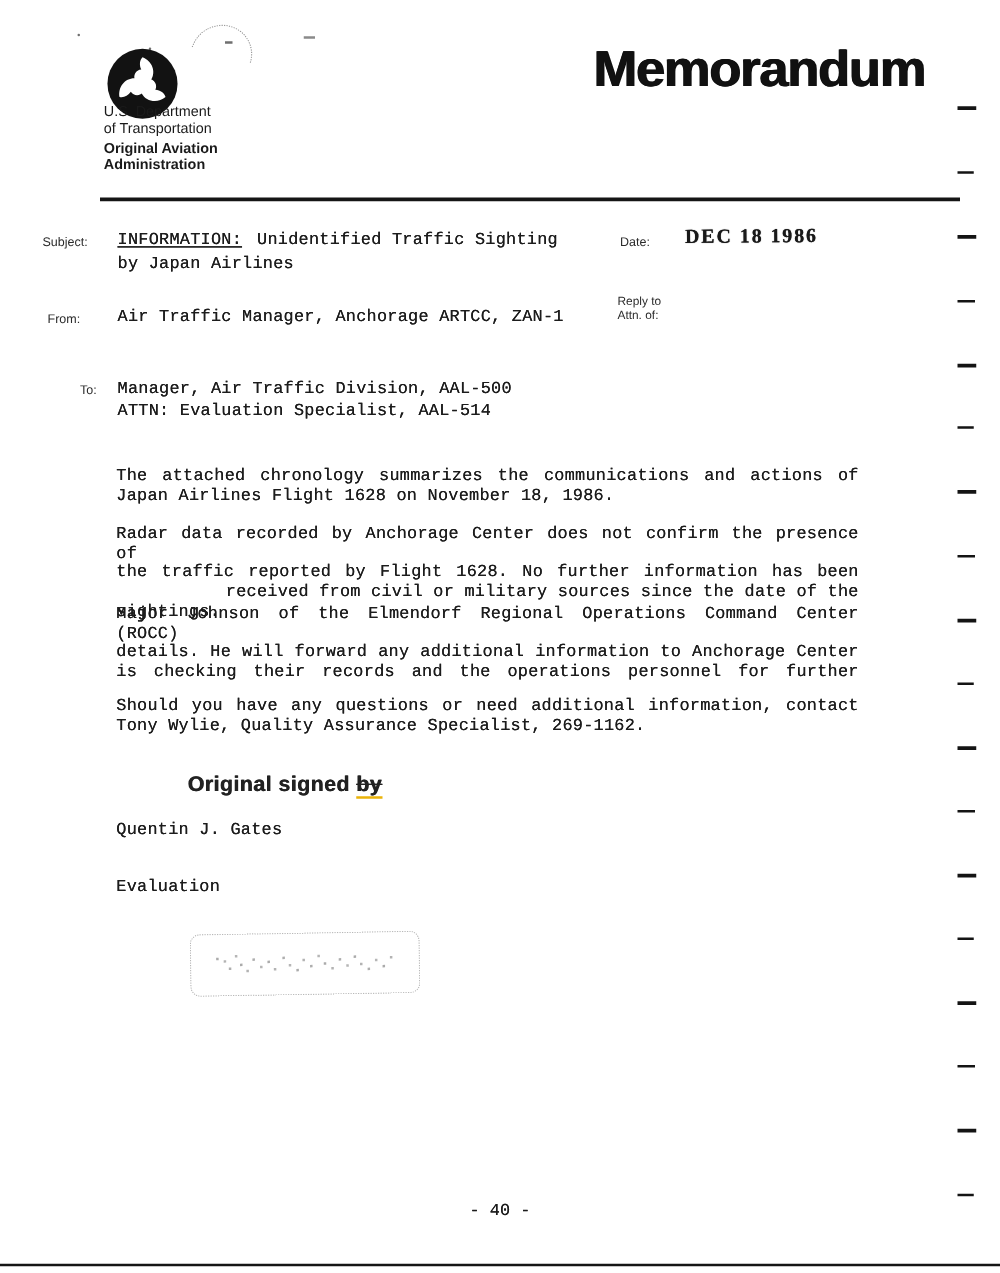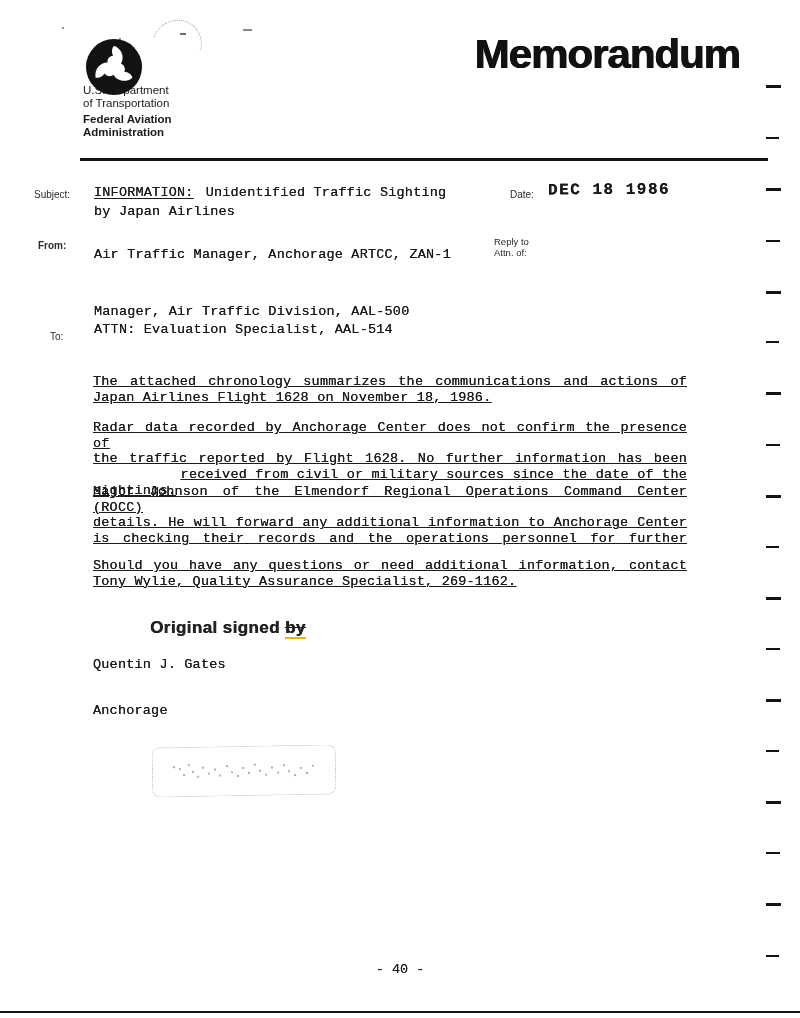--- a/index.html
+++ b/index.html
@@ -10,33 +10,33 @@
   }
   .abs{position:absolute;}
   
   .lbl{font-family:"Liberation Sans", sans-serif;font-size:10px;color:#2b2b2b;line-height:11px;}
   .lbl-sm{font-family:"Liberation Sans", sans-serif;font-size:9.5px;color:#2b2b2b;line-height:10.5px;}
   
   .mono{font-size:13.5px;letter-spacing:.2px;text-shadow:0 0 .4px currentColor;line-height:18px;white-space:nowrap;}
   .bline{width:594px;font-size:13.5px;letter-spacing:.2px;line-height:15.7px;text-shadow:0 0 .4px currentColor;}
   .j{text-align:justify;text-align-last:justify;}
   .l{text-align:right;text-align-last:left;}
-  .para{position:absolute;left:93px;text-decoration:underline;}
+  .para{position:absolute;left:93px;}
   
   .memo-title{
     font-family:"Liberation Sans", sans-serif;font-weight:700;font-size:42px;
     letter-spacing:-1px;color:#111;
     text-shadow:.7px 0 0 #111, -.3px 0 0 #111;
     transform:scaleY(.96);
   }
   .deptxt{font-family:"Liberation Sans", sans-serif;font-size:11.5px;line-height:12.5px;color:#1a1a1a;}
   .deptxt.bold{font-weight:700;}
   .rule{background:#151515;}
   .datestamp{
-    font-family:Liberation Mono, monospace;font-weight:700;font-size:16px;
+    font-family:Liberation Serif, serif;font-weight:700;font-size:16px;
     letter-spacing:1.5px;color:#191919;transform:rotate(-.4deg);
     text-shadow:0 0 .6px #191919;white-space:nowrap;
   }
   .signstamp{
     font-family:"Liberation Sans", sans-serif;font-weight:700;font-size:17px;
     letter-spacing:.4px;color:#222;text-shadow:.5px 0 0 #222;white-space:nowrap;
   }
   .signstamp .strike{border-bottom:2px solid #eab308;text-decoration:line-through;}
   .ukey{text-decoration:underline;text-underline-offset:2px;}
   .subject-rest{margin-left:12px;}
@@ -84,45 +84,45 @@
         <path d="M30 8 C38 11 41.5 20 37 27 C34 32 26.5 32.5 24 27.5 C21.8 23.2 24.5 18.6 29 18.3 C27.2 14.4 27.6 10.4 30 8 Z" transform="rotate(240 30 30)"></path>
       </g>
     </svg>
   </div>
 
   <div class="abs deptxt" style="left:83px;top:84px;">
     <div>U.S. Department</div>
     <div>of Transportation</div>
   </div>
   <div class="abs deptxt bold" style="left:83px;top:113px;">
-    <div>Federal Aviation</div>
+    <div>Original Aviation</div>
     <div>Administration</div>
   </div>
 
   <div class="abs memo-title" style="left:440px;top:31px;width:300px;text-align:right;">Memorandum</div>
 
   <div class="abs rule" style="left:80px;top:158px;width:688px;height:3px;"></div>
 
   <div class="abs lbl" style="left:34px;top:189px;">Subject:</div>
   <div class="abs mono" style="left:94px;top:184px;">
     <span class="ukey">INFORMATION:</span><span class="subject-rest">Unidentified Traffic Sighting</span>
   </div>
   <div class="abs mono" style="left:94px;top:203px;">by Japan Airlines</div>
 
-  <div class="abs lbl" style="left:510px;top:189px;text-align:center;">Date:</div>
+  <div class="abs lbl" style="left:496px;top:189px;text-align:center;">Date:</div>
   <div class="abs datestamp" style="left:548px;top:181px;">DEC 18 1986</div>
 
-  <div class="abs lbl" style="left:38px;top:240px;font-weight:bold;">From:</div>
+  <div class="abs lbl" style="left:38px;top:250px;">From:</div>
   <div class="abs mono" style="left:94px;top:246px;">Air Traffic Manager, Anchorage ARTCC, ZAN-1</div>
   <div class="abs lbl-sm" style="left:494px;top:237px;">
     <div>Reply to</div>
     <div>Attn. of:</div>
   </div>
 
-  <div class="abs lbl" style="left:50px;top:307px;margin-top:24px;">To:</div>
+  <div class="abs lbl" style="left:64px;top:307px;">To:</div>
   <div class="abs mono" style="left:94px;top:303px;">Manager, Air Traffic Division, AAL-500</div>
   <div class="abs mono" style="left:94px;top:321px;">ATTN:  Evaluation Specialist, AAL-514</div>
 
   <div class="para" style="top:374px;">
     <div class="bline j">The attached chronology summarizes the communications and actions of</div>
     <div class="bline l">Japan Airlines Flight 1628 on November 18, 1986.</div>
   </div>
   <div class="para" style="top:420px;">
     <div class="bline j">Radar data recorded by Anchorage Center does not confirm the presence of</div>
     <div class="bline j">the traffic reported by Flight 1628.  No further information has been</div>
@@ -136,21 +136,21 @@
   <div class="para" style="top:558px;">
     <div class="bline j">Should you have any questions or need additional information, contact</div>
     <div class="bline l">Tony Wylie, Quality Assurance Specialist, 269-1162.</div>
   </div>
 
   <div class="abs signstamp" style="left:150px;top:618px;">
     <span>Original signed</span>
     <span class="strike">by</span>
   </div>
   <div class="abs mono" style="left:93px;top:656px;">Quentin J. Gates</div>
-  <div class="abs mono" style="left:93px;top:702px;">Anchorage</div>
+  <div class="abs mono" style="left:93px;top:702px;">Evaluation</div>
 
   <div class="abs stampbox" style="left:152px;top:746px;width:182px;height:48px;"></div>
 
   <div class="abs pagenum" style="top:962px;">- 40 -</div>
 
   <div class="abs rule" style="left:0;top:1011px;width:800px;height:2px;"></div>
 
   <i class="dash" style="top:85px;"></i>
   <i class="dash" style="top:137px;height:2px;width:13px;"></i>
   <i class="dash" style="top:188px;"></i>

